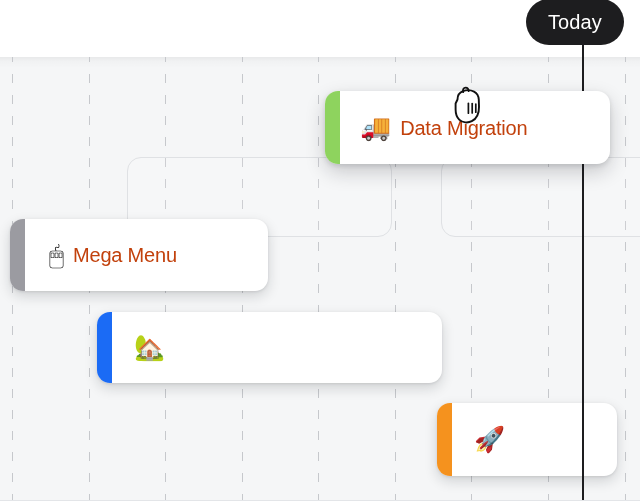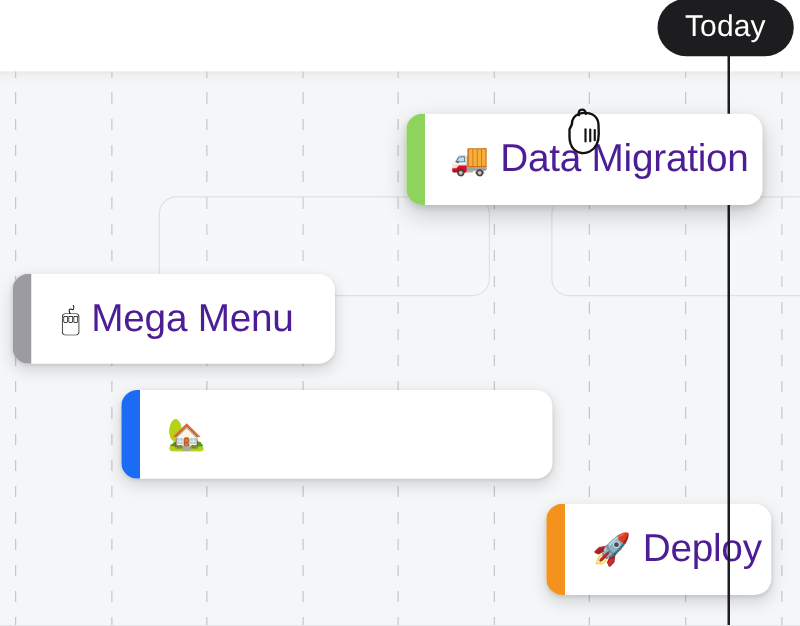--- a/index.html
+++ b/index.html
@@ -58,21 +58,21 @@
   .today-line{
     position:absolute;left:582px;top:33px;width:2px;height:468px;
     background:#1d1d1f;z-index:6;
   }
   .today-badge{
     position:absolute;left:526px;top:-1px;height:46px;
     padding:0 22px;
     display:flex;align-items:center;justify-content:center;
     background:#1d1d1f;color:#ffffff;
     border-radius:23px;
-    font-size:24px;font-weight:400;letter-spacing:.1px;
+    font-size:20px;font-weight:400;letter-spacing:.1px;
     z-index:8;white-space:nowrap;
   }
 
   
   .card{
     position:absolute;
     display:flex;align-items:stretch;
     border-radius:13px;
     background:#ffffff;
     box-shadow:0 5px 13px rgba(20,22,28,0.16),
@@ -86,21 +86,21 @@
     display:flex;align-items:center;
     gap:9px;
     padding:0 20px 0 18px;
     min-width:0;
   }
   .card-emoji{
     font-size:25px;line-height:1;flex:0 0 auto;
     font-family:"DejaVu Sans",sans-serif;
   }
   .card-title{
-    font-size:31px;line-height:1.1;color:#4c1d95;
+    font-size:20px;line-height:1.1;color:#c2410c;
     font-weight:400;letter-spacing:-0.2px;white-space:nowrap;
   }
 
   #card-data-migration{left:325px;top:91px;width:285px;height:73px;z-index:7;
      box-shadow:0 8px 20px rgba(20,22,28,0.20), 0 2px 5px rgba(20,22,28,0.12);}
   #card-mega-menu{left:10px;top:219px;width:258px;height:72px;z-index:4;}
   #card-customer-overview{left:97px;top:312px;width:345px;height:71px;z-index:4;}
   #card-deploy{left:437px;top:403px;width:180px;height:73px;z-index:4;}
 
   #card-mega-menu  .card-body{padding-left:24px;}
@@ -169,21 +169,20 @@
     <div class="card-accent" style="background:#1b6bf5"></div>
     <div class="card-body">
       <span class="card-emoji">🏡</span>
     </div>
   </div>
 
   <div class="card" id="card-deploy">
     <div class="card-accent" style="background:#f5921e"></div>
     <div class="card-body">
       <span class="card-emoji">🚀</span>
-      <span class="card-title">Deploy</span>
     </div>
   </div>
 
   <div class="cursor-grab">
     <svg viewBox="0 0 34 40" width="34" height="40" xmlns="http://www.w3.org/2000/svg">
       <path d="M7.5 13.5 C7.5 9.5 9.5 6.5 13 5.2 C16 4.0 21 4.0 24 5.6
                C27 7.2 28.6 10 28.8 13.6 L29 21 C29.1 27.5 26.4 32.8 21.8 35.2
                C17.8 37.3 12.4 36.8 9.2 33.6 C6.6 31 5.6 27.6 5.6 23.5
                L5.6 17.5 Z" fill="#ffffff" stroke="#111111" stroke-width="1.9" stroke-linejoin="round"></path>
       <path d="M13.2 6.2 C12.4 3.6 13.6 1.6 15.6 1.6 C17.4 1.6 18.6 3.0 18.6 5.2" fill="none" stroke="#111111" stroke-width="1.8" stroke-linecap="round"></path>

